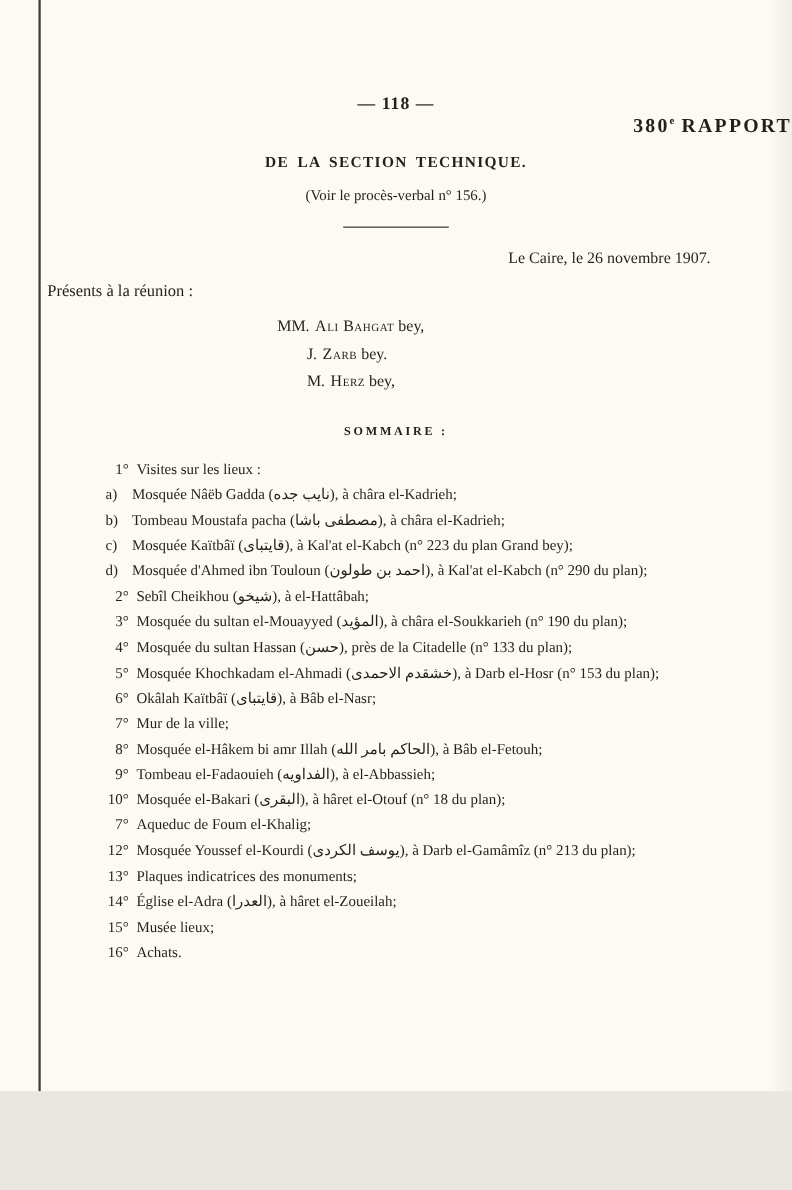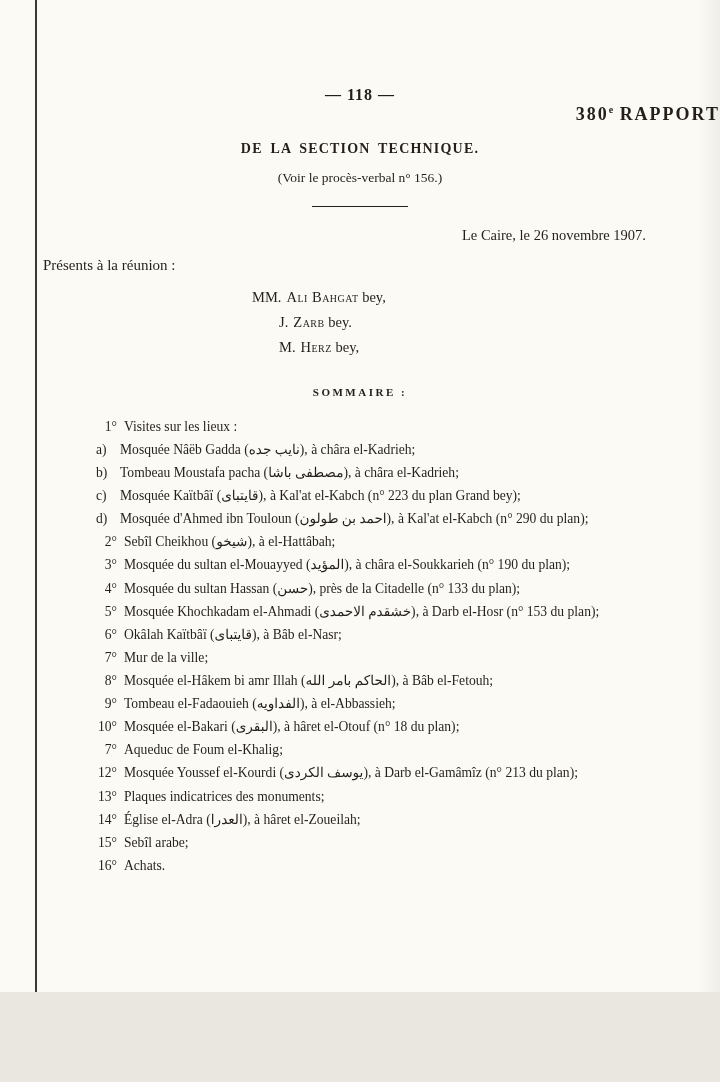--- a/index.html
+++ b/index.html
@@ -103,16 +103,16 @@
     <div class="item"><span class="num">5°</span><span class="txt">Mosquée Khochkadam el-Ahmadi (خشقدم الاحمدى), à Darb el-Hosr (n° 153 du plan);</span></div>
     <div class="item"><span class="num">6°</span><span class="txt">Okâlah Kaïtbâï (قايتباى), à Bâb el-Nasr;</span></div>
     <div class="item"><span class="num">7°</span><span class="txt">Mur de la ville;</span></div>
     <div class="item"><span class="num">8°</span><span class="txt">Mosquée el-Hâkem bi amr Illah (الحاكم بامر الله), à Bâb el-Fetouh;</span></div>
     <div class="item"><span class="num">9°</span><span class="txt">Tombeau el-Fadaouieh (الفداويه), à el-Abbassieh;</span></div>
     <div class="item"><span class="num">10°</span><span class="txt">Mosquée el-Bakari (البقرى), à hâret el-Otouf (n° 18 du plan);</span></div>
     <div class="item"><span class="num">7°</span><span class="txt">Aqueduc de Foum el-Khalig;</span></div>
     <div class="item"><span class="num">12°</span><span class="txt">Mosquée Youssef el-Kourdi (يوسف الكردى), à Darb el-Gamâmîz (n° 213 du plan);</span></div>
     <div class="item"><span class="num">13°</span><span class="txt">Plaques indicatrices des monuments;</span></div>
     <div class="item"><span class="num">14°</span><span class="txt">Église el-Adra (العدرا), à hâret el-Zoueilah;</span></div>
-    <div class="item"><span class="num">15°</span><span class="txt">Sebîl arabe;</span></div>
+    <div class="item"><span class="num">15°</span><span class="txt">Musée lieux;</span></div>
     <div class="item"><span class="num">16°</span><span class="txt">Achats.</span></div>
   </div>
 </div>
 
 </body></html>

